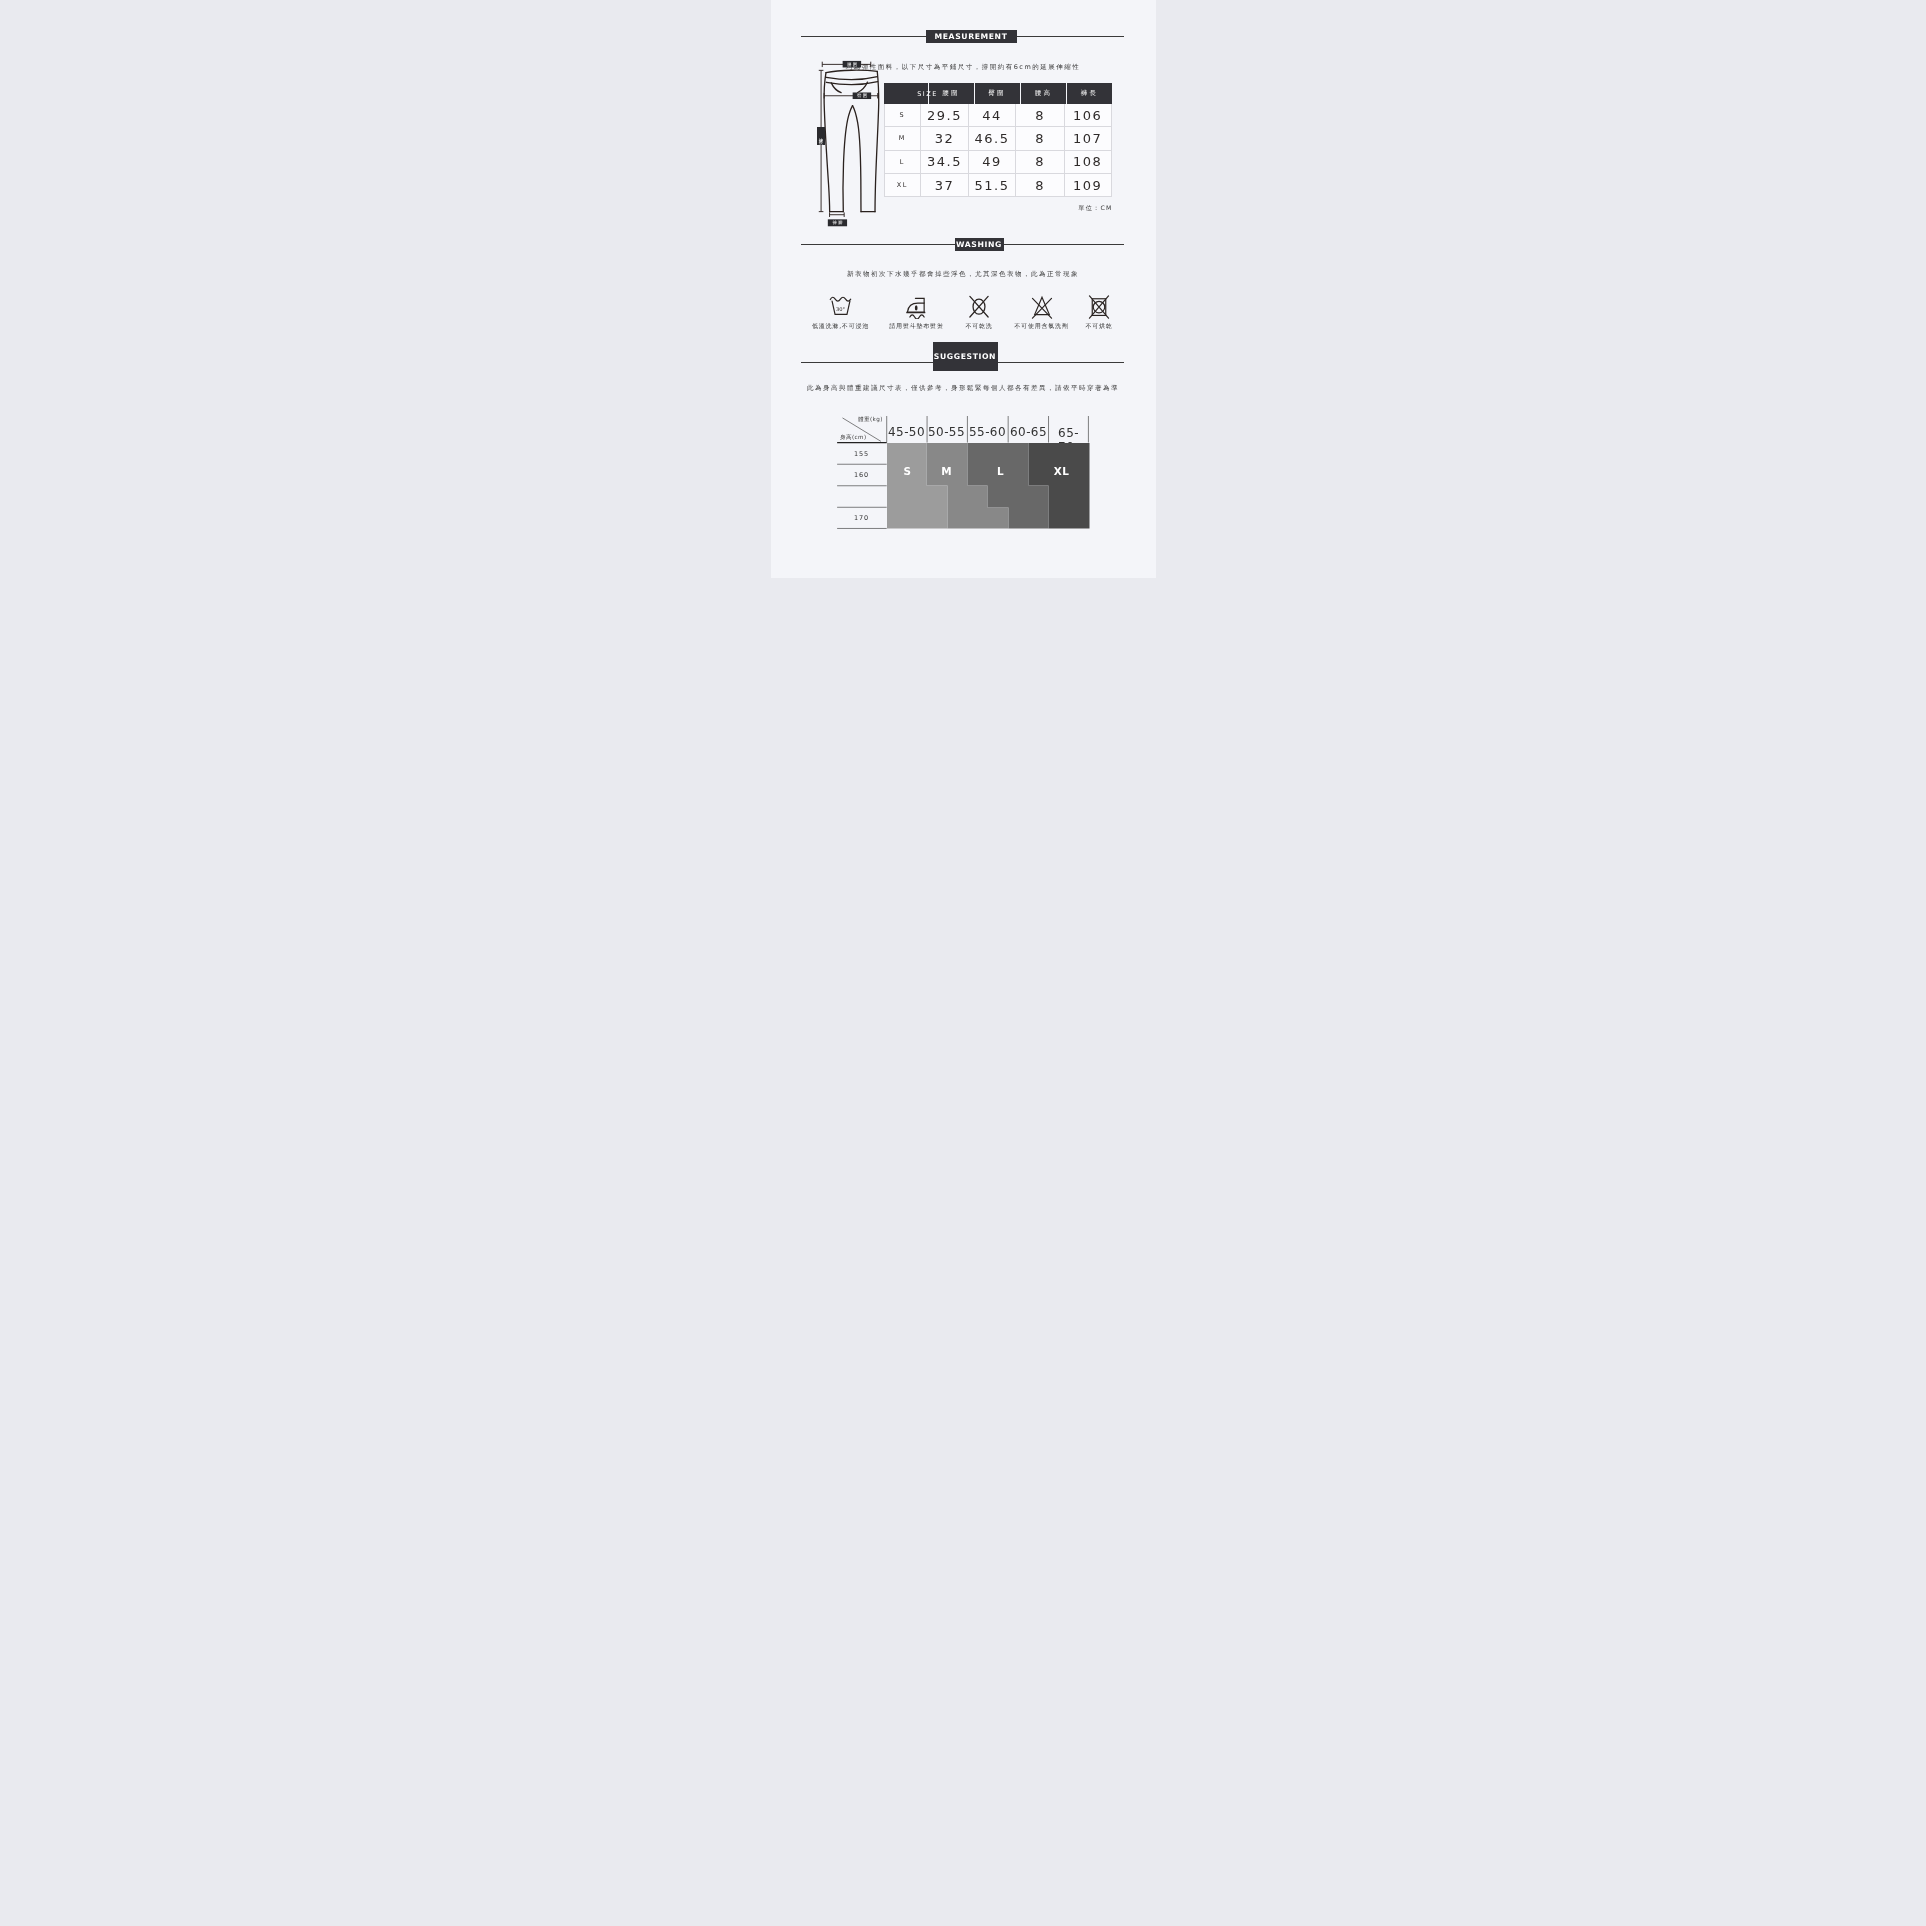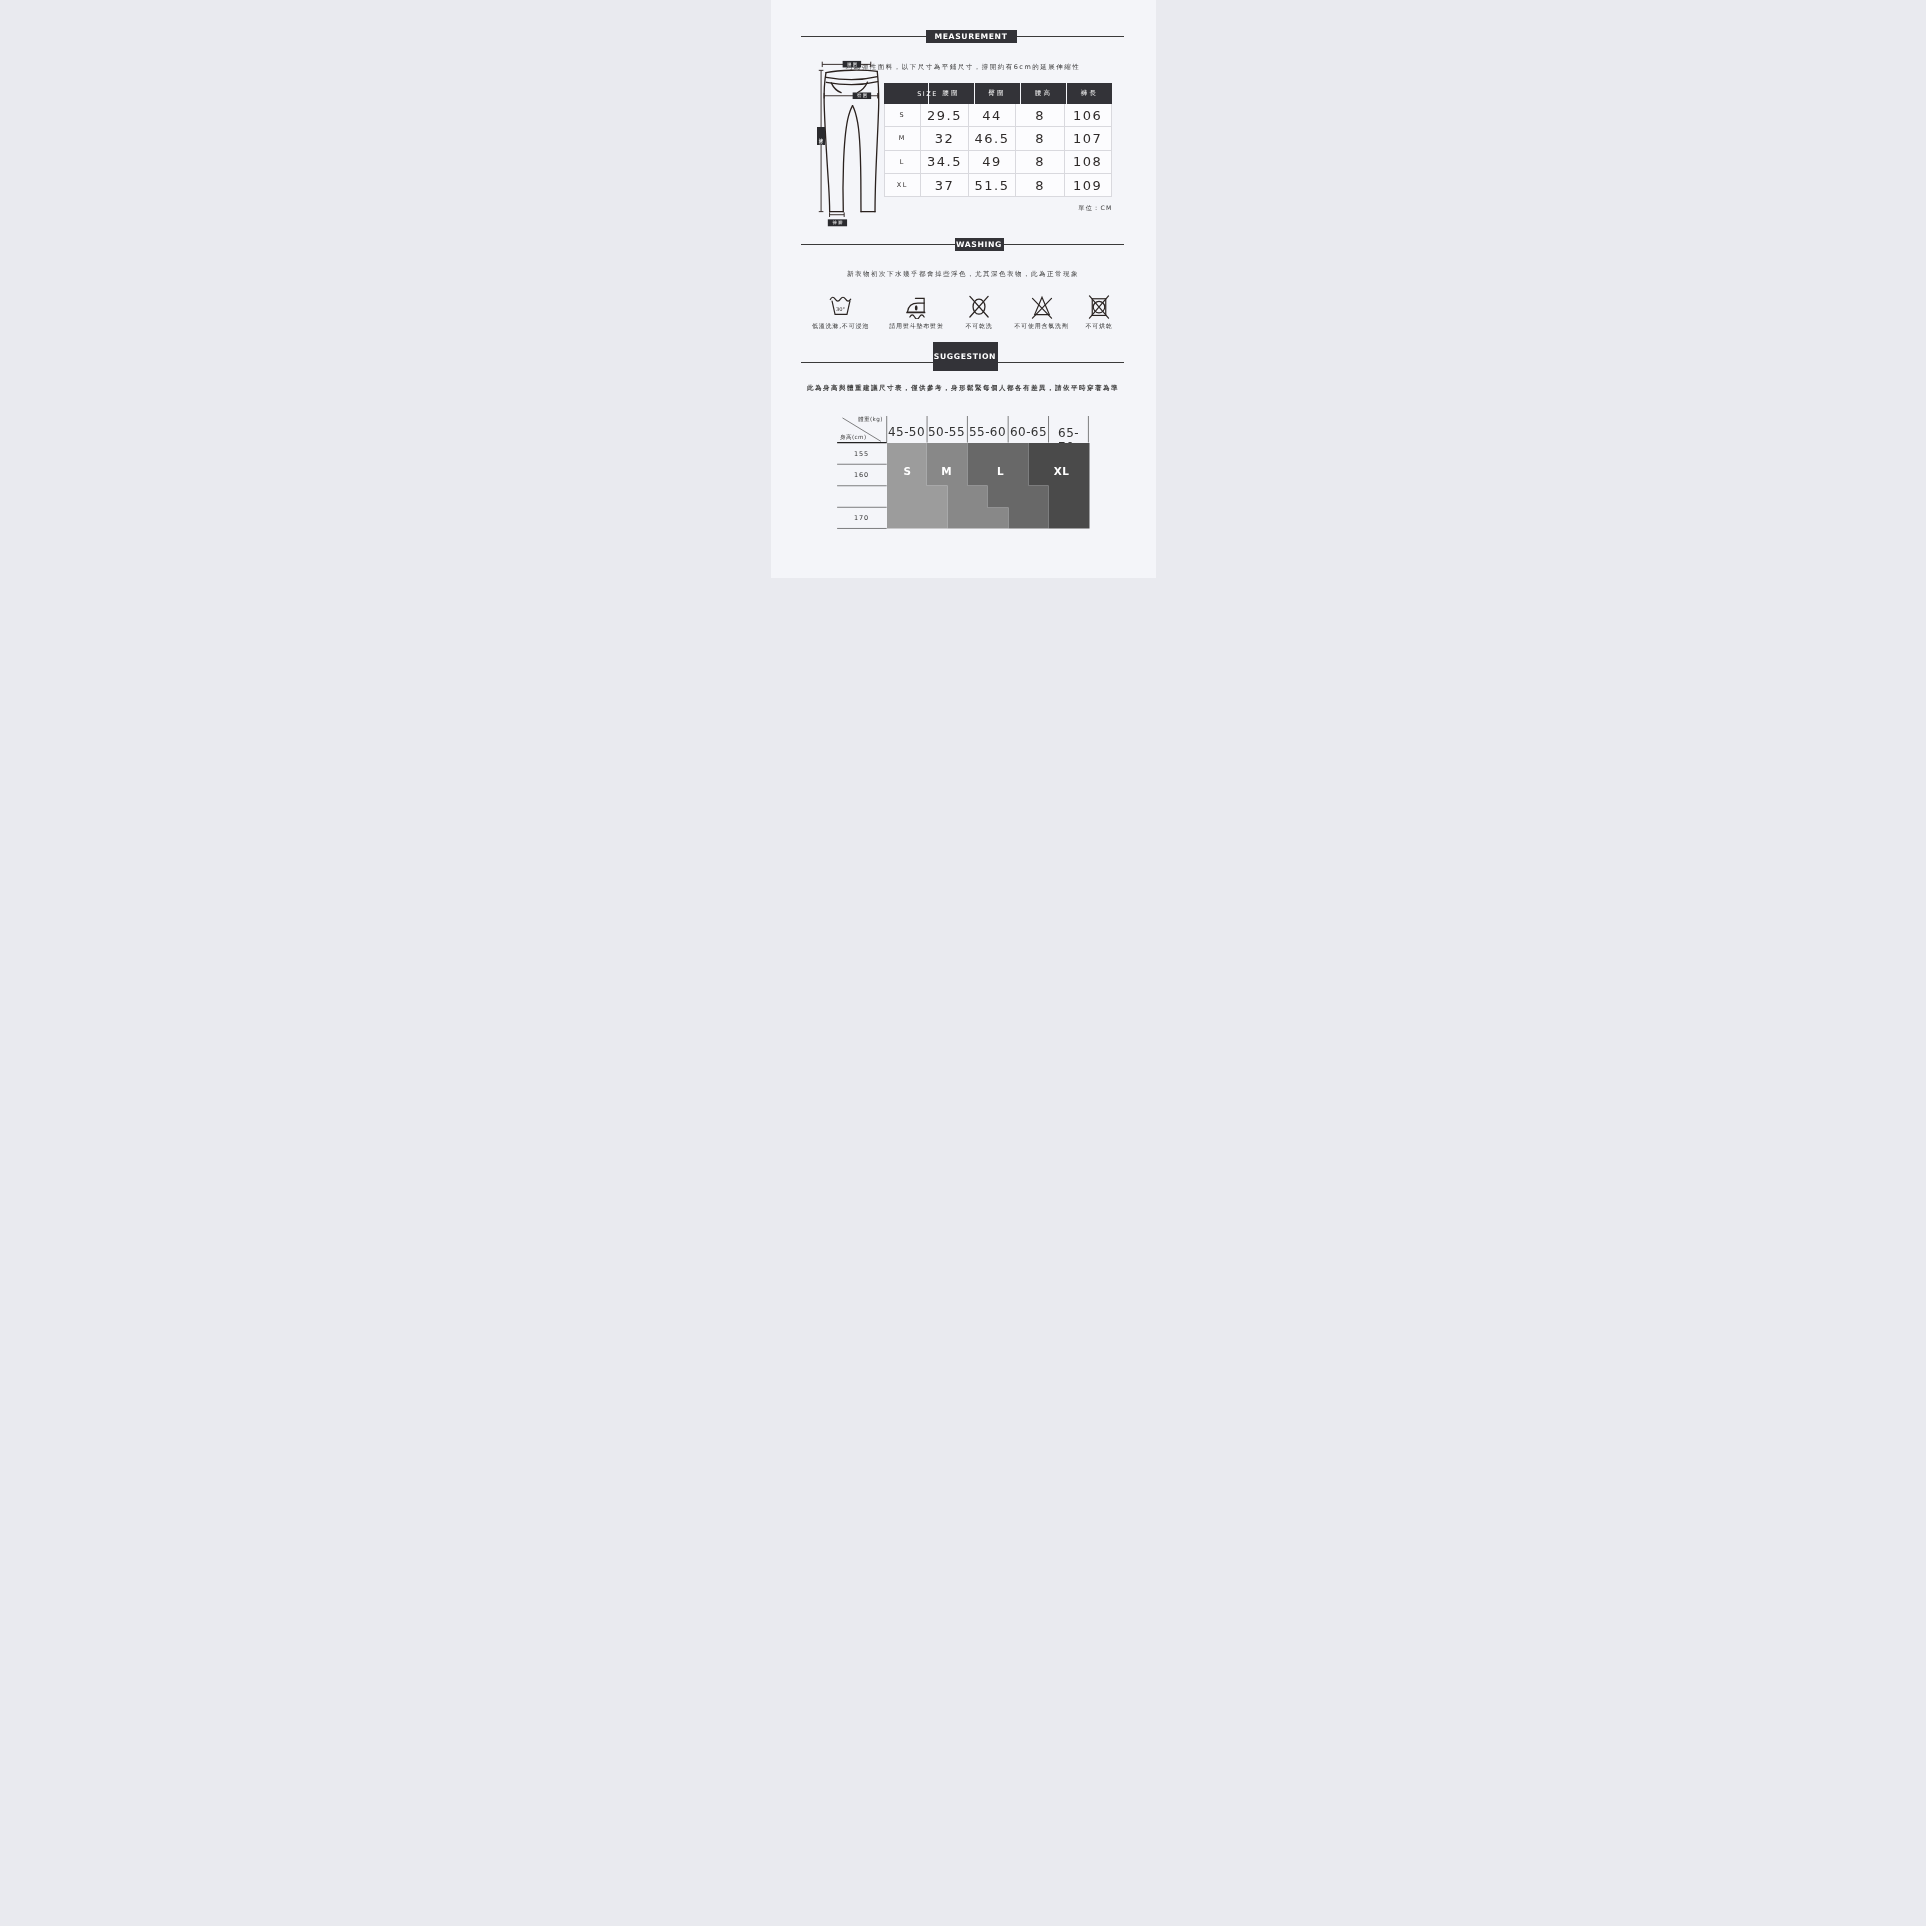--- a/index.html
+++ b/index.html
@@ -212,21 +212,21 @@
         <path d="M6,5 L54,61 M54,5 L6,61"></path>
       </g>
     </svg>
     <div class="lbl">不可烘乾</div>
   </div>
 
   <div class="rule" style="left:30px;top:362px;width:323px;"></div>
   <div class="tag" style="left:162px;top:342px;width:65px;height:29px;">
     <span>SUGGESTION</span>
   </div>
-  <div class="note" style="top:384px;font-weight:bold;">此為身高與體重建議尺寸表，僅供參考，身形鬆緊每個人都各有差異，請依平時穿著為準</div>
+  <div class="note" style="top:384px;">此為身高與體重建議尺寸表，僅供參考，身形鬆緊每個人都各有差異，請依平時穿著為準</div>
 
   <div class="schart">
     <svg width="252" height="113" viewBox="0 0 655 294" style="position:absolute;left:0;top:0;">
       <g stroke="#333333" stroke-width="1.6" fill="none">
         <path d="M129,0 V69 M234,0 V69 M339,0 V69 M445,0 V69 M550,0 V69 M653.8,0 V69"></path>
         <path d="M14,5 L114,66"></path>
         <path d="M0,125.5 H129 M0,181.5 H129 M0,237.5 H129 M0,292.6 H129"></path>
       </g>
       <path d="M0,69 H129" stroke="#222" stroke-width="3.2" fill="none"></path>
     </svg>

